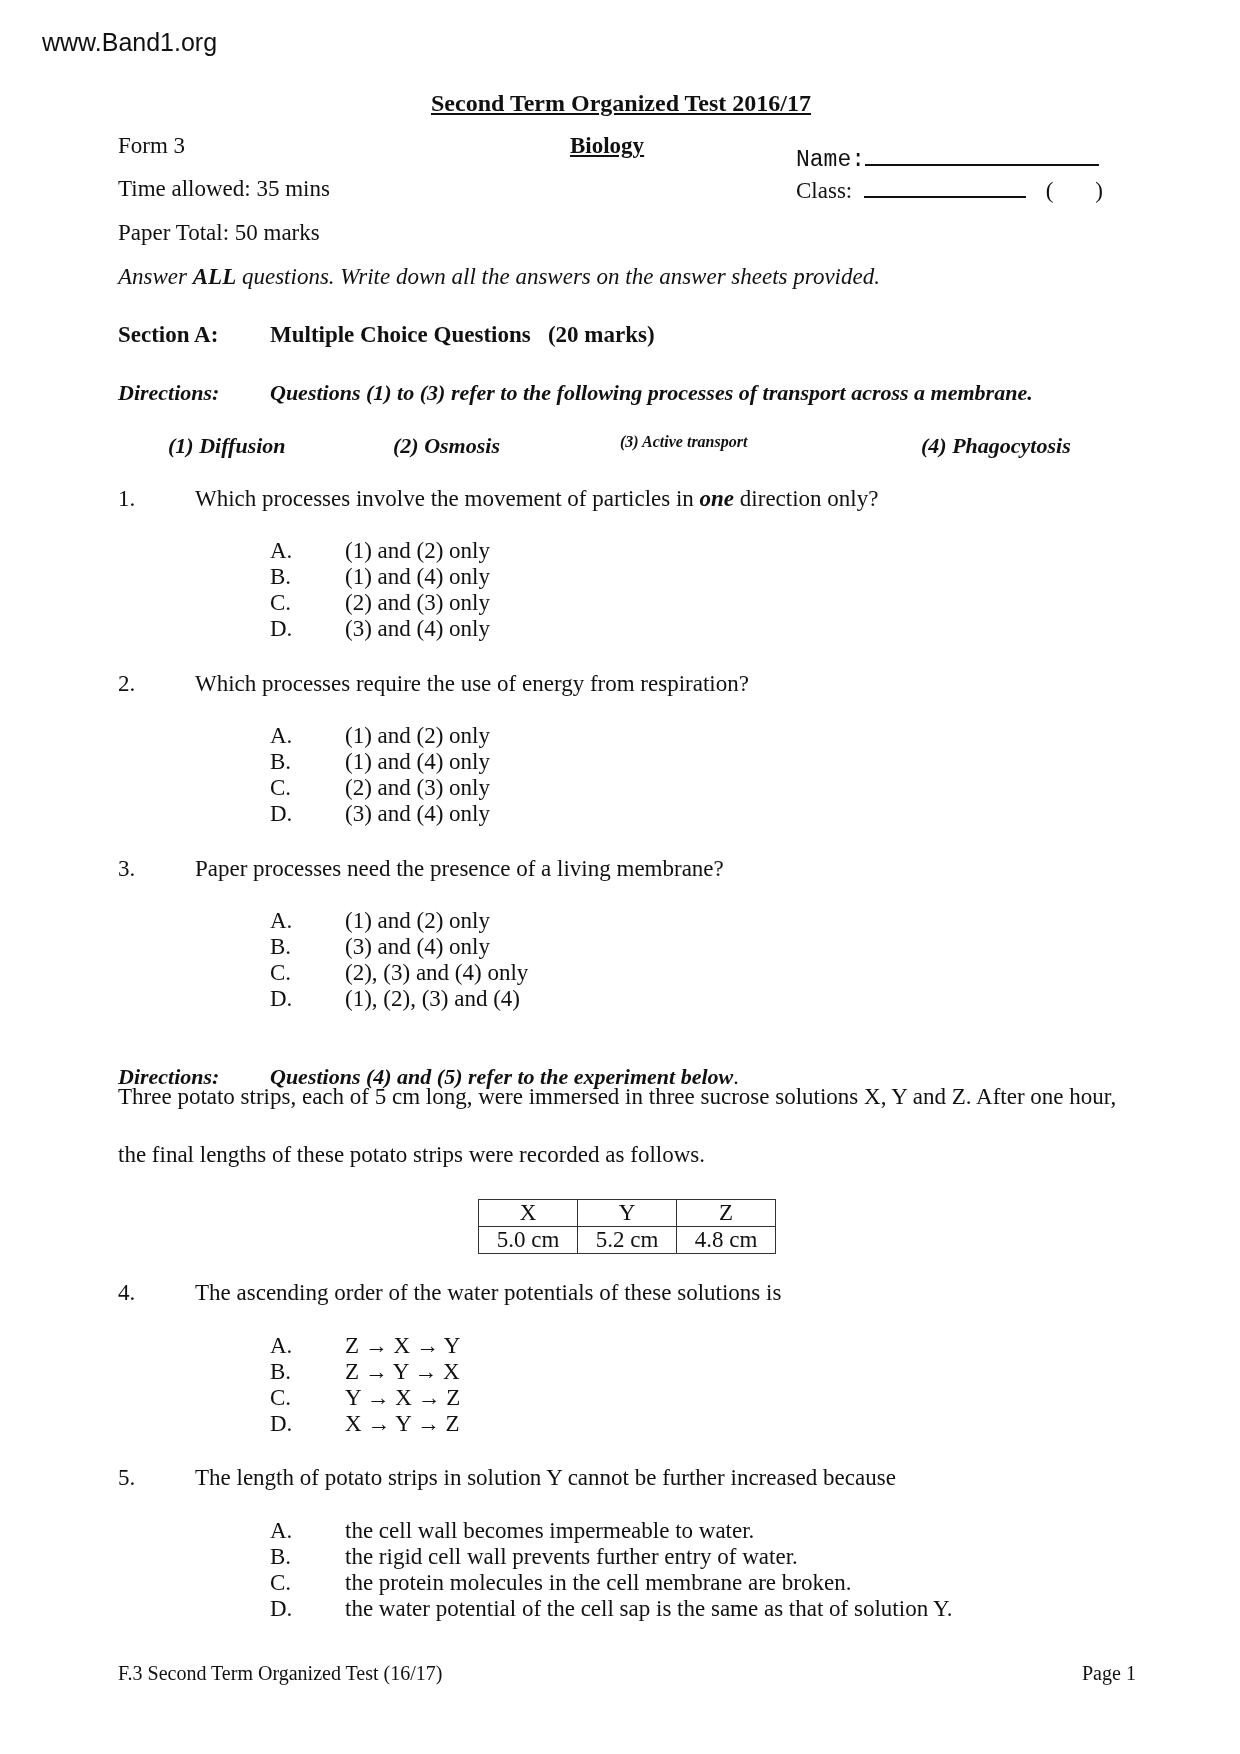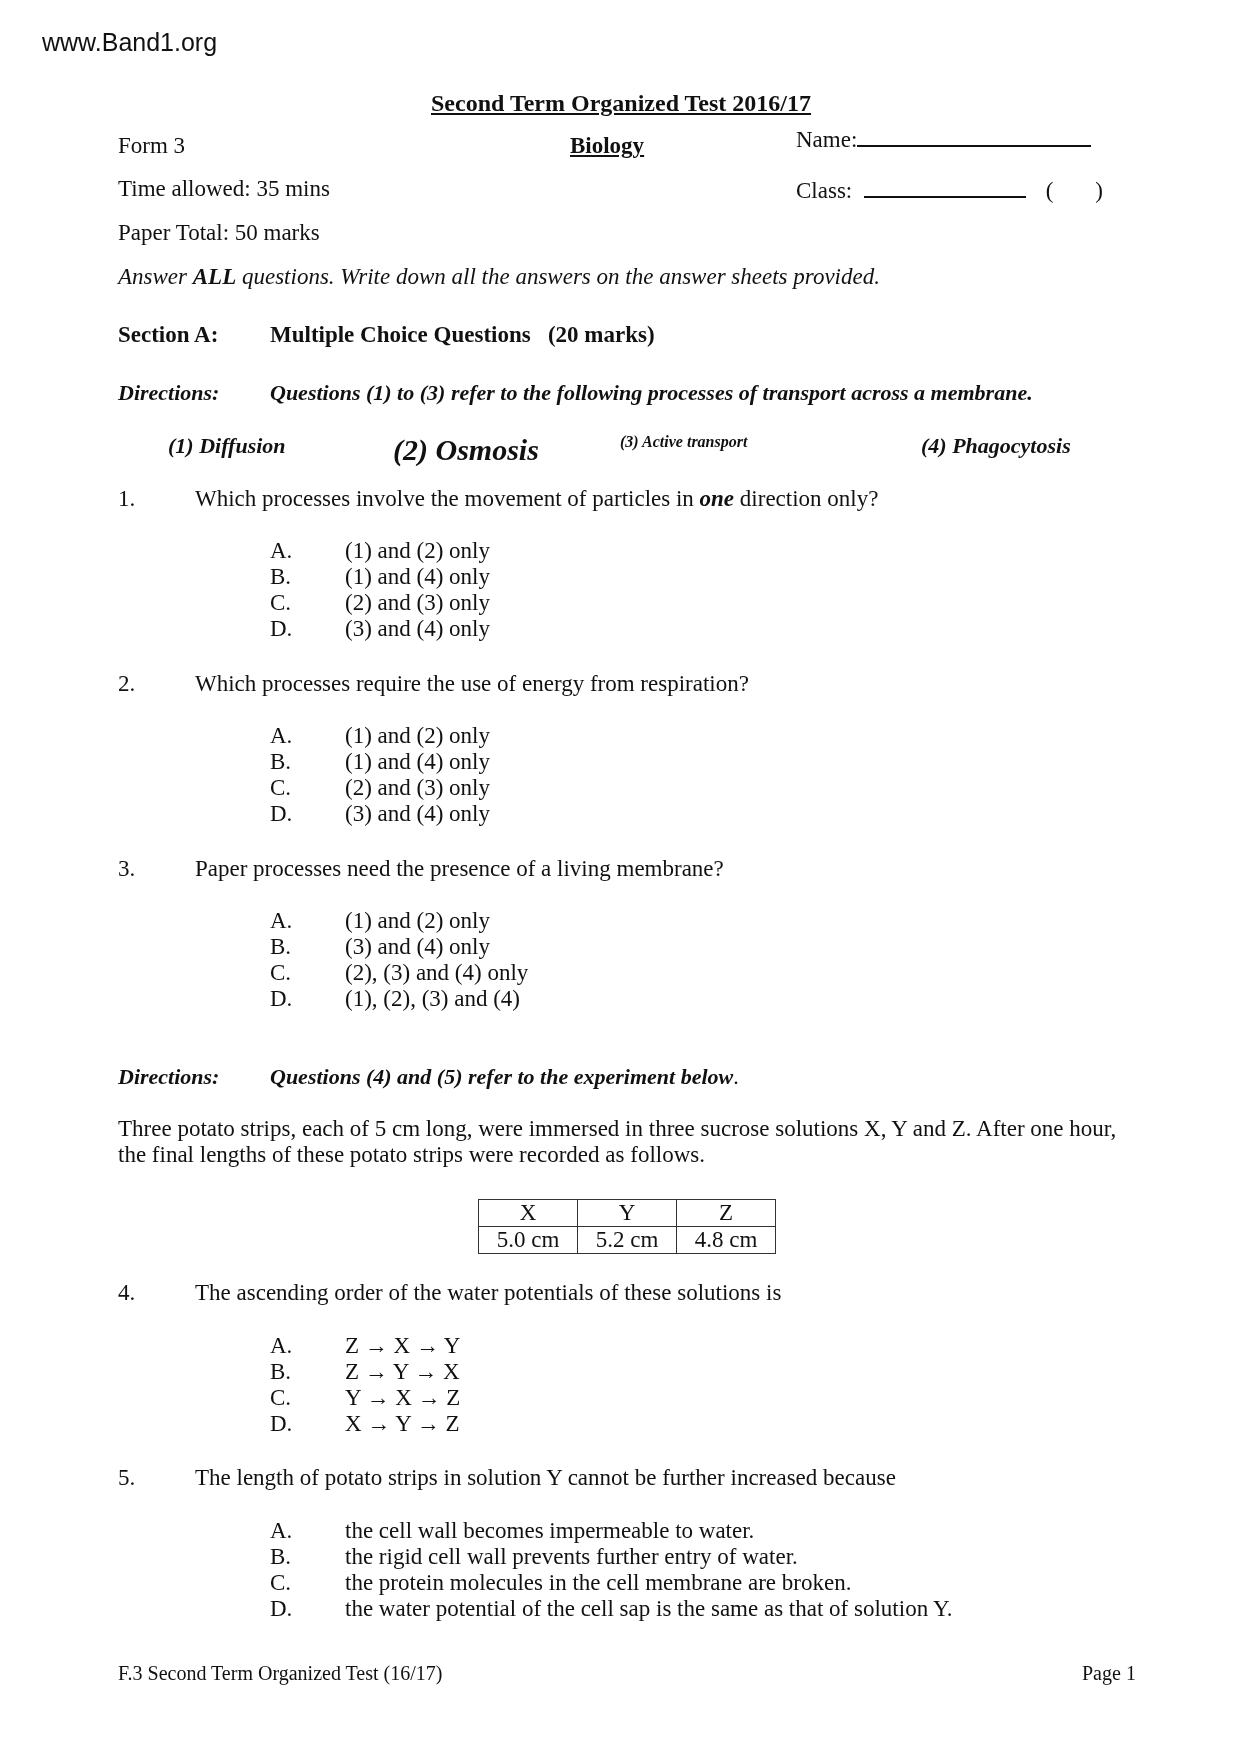--- a/index.html
+++ b/index.html
@@ -24,21 +24,21 @@
   </style>
 </head>
 <body>
 
 <div class="abs watermark">www.Band1.org</div>
 
 <div class="abs title"><span>Second Term Organized Test 2016/17</span></div>
 
 <div class="abs" style="left:118px; top:133px;">Form 3</div>
 <div class="abs bold ul" style="left:570px; top:133px;">Biology</div>
-<div class="abs" style="left:796px; top:125px;">
+<div class="abs" style="left:796px; top:144px;font-family:Liberation Mono, monospace;">
   <span>Name:</span><span class="blank" style="width:234px;"></span>
 </div>
 
 <div class="abs" style="left:118px; top:176px;">Time allowed: 35 mins</div>
 <div class="abs" style="left:796px; top:176px;">
   <span>Class:</span>
   <span class="blank" style="width:162px; margin-left:6px;"></span>
   <span style="margin-left:14px;">(</span>
   <span style="margin-left:36px;">)</span>
 </div>
@@ -51,21 +51,21 @@
 
 <div class="abs bold" style="left:118px; top:322px;">Section A:</div>
 <div class="abs bold" style="left:270px; top:322px;">
   <span>Multiple Choice Questions</span>&nbsp;&nbsp;&nbsp;<span>(20 marks)</span>
 </div>
 
 <div class="abs bold italic" style="left:118px; top:380px; font-size:22px;">Directions:</div>
 <div class="abs bold italic" style="left:270px; top:380px; font-size:22px;">Questions (1) to (3) refer to the following processes of transport across a membrane.</div>
 
 <div class="abs bold italic" style="left:168px; top:433px; font-size:22px;">(1) Diffusion</div>
-<div class="abs bold italic" style="left:393px; top:433px; font-size:30px;">(2) Osmosis</div>
+<div class="abs bold italic" style="left:393px; top:433px; font-size:22px;">(2) Osmosis</div>
 <div class="abs bold italic" style="left:620px; top:433px; font-size:16px;">(3) Active transport</div>
 <div class="abs bold italic" style="left:921px; top:433px; font-size:22px;">(4) Phagocytosis</div>
 
 <div>
   <div class="abs" style="left:118px; top:486px;">1.</div>
   <div class="abs" style="left:195px; top:486px;">
     <span>Which processes involve the movement of particles in </span><span class="bold italic">one</span><span> direction only?</span>
   </div>
   <div class="opt-row" style="top:538px;">
       <span class="opt-letter">A.</span>
@@ -125,21 +125,21 @@
       <span class="opt-letter">D.</span>
       <span class="opt-text">(1), (2), (3) and (4)</span>
     </div>
 </div>
 
 <div class="abs bold italic" style="left:118px; top:1064px; font-size:22px;">Directions:</div>
 <div class="abs" style="left:270px; top:1064px; font-size:22px;">
   <span class="bold italic">Questions (4) and (5) refer to the experiment below</span><span>.</span>
 </div>
 
-<div class="abs" style="left:118px; top:1116px;">Three potato strips, each of 5 cm long, were immersed in three sucrose solutions X, Y and Z.  After one hour,</div>
+<div class="abs" style="left:118px; top:1084px;">Three potato strips, each of 5 cm long, were immersed in three sucrose solutions X, Y and Z.  After one hour,</div>
 <div class="abs" style="left:118px; top:1142px;">the final lengths of these potato strips were recorded as follows.</div>
 
 <table class="results">
   <tbody>
       <tr>
     <td>X</td>
     <td>Y</td>
     <td>Z</td>
   </tr>
   <tr>

